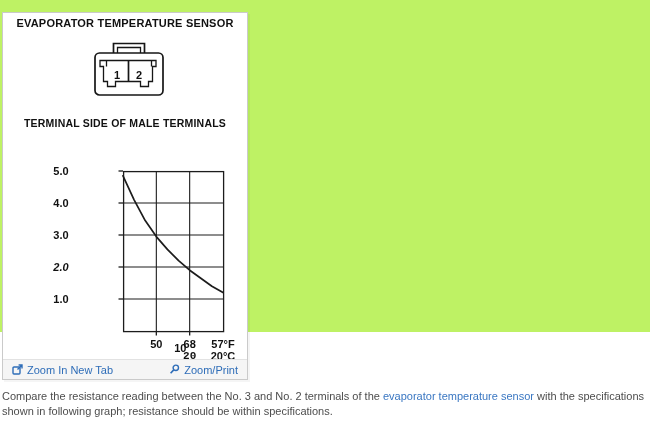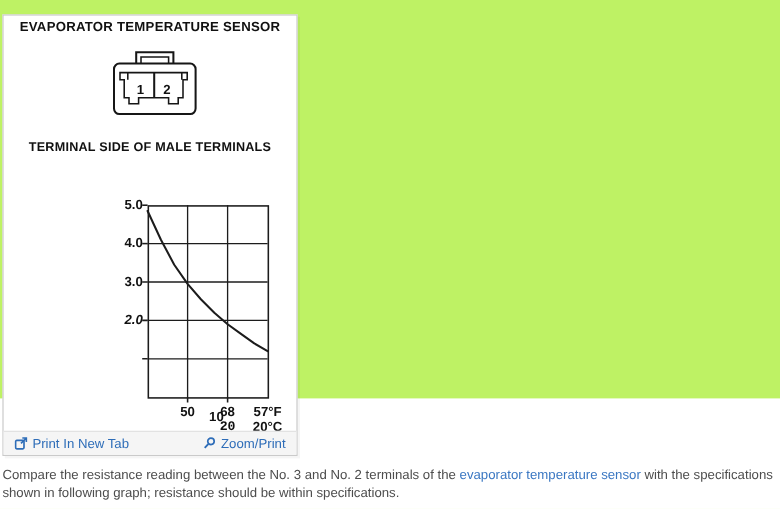--- a/index.html
+++ b/index.html
@@ -16,21 +16,21 @@
   .connector{position:absolute;left:85px;top:27px;width:80px;height:62px;}
   .connector path,.connector rect,.connector line{fill:none;stroke:#161616;stroke-width:1.7;}
   .connector .thin{stroke-width:1.3;}
   .connector text{fill:#111;font-family:"Liberation Sans",sans-serif;font-size:11px;font-weight:bold;}
   .res-label{position:absolute;left:5px;top:229px;font-size:10.5px;font-weight:bold;color:#111;line-height:12px;}
 
   #plot-svg{position:absolute;left:120px;top:158px;width:101px;height:161px;overflow:visible;}
   #plot-svg line,#plot-svg rect,#plot-svg path{stroke:#1c1c1c;fill:none;}
 
   #tick-labels{position:absolute;inset:0;pointer-events:none;}
-  .ytick{position:absolute;left:0;width:116px;text-align:right;font-size:11px;font-weight:bold;color:#111;}
+  .ytick{position:absolute;left:0;width:116px;text-align:center;font-size:11px;font-weight:bold;color:#111;}
   .xtick{position:absolute;transform:translateX(-50%);white-space:nowrap;
     font-size:11px;font-weight:bold;color:#111;}
 
   
   .panel-footer{position:absolute;left:0;right:0;bottom:0;height:19px;background:#f5f5f5;
     border-top:1px solid #e2e2e2;display:flex;align-items:center;justify-content:space-between;
     padding:0 9px;}
   .flink{display:inline-flex;align-items:center;gap:4px;font-size:11px;color:#2e6db8;
     text-decoration:none;cursor:pointer;}
   .flink svg{display:block;}
@@ -78,35 +78,36 @@
         <line x1="-4.5" y1="128" x2="0" y2="128" stroke-width="1.3"></line>
         <line x1="33.33333333333333" y1="160" x2="33.33333333333333" y2="164.5" stroke-width="1.3"></line>
         <line x1="66.66666666666666" y1="160" x2="66.66666666666666" y2="164.5" stroke-width="1.3"></line>
         <path d="M0.0,4.8 L11.1,28.8 L22.2,49.6 L33.3,65.6 L44.4,78.4 L55.6,89.6 L66.7,99.2 L77.8,107.2 L88.9,115.2 L100.0,121.6" stroke-width="1.7" stroke-linejoin="round" stroke-linecap="round"></path>
       </svg>
     <div id="tick-labels">
         <div class="ytick" style="top: 151.5px;">5.0</div>
         <div class="ytick" style="top: 183.5px;">4.0</div>
         <div class="ytick" style="top: 215.5px;">3.0</div>
         <div class="ytick" style="top: 247.5px; font-style: italic;">2.0</div>
+        <div class="ytick" style="top: 279.5px;">1.0</div>
         <div class="xtick" style="left: 153.333px; top: 325px;">50</div>
         <div class="xtick" style="left: 153.333px; top: 329px; margin-left: 24px;">10</div>
         <div class="xtick" style="left: 186.667px; top: 325px;">68</div>
         <div class="xtick" style="left: 186.667px; top: 337px; font-family: Liberation Mono, monospace;">20</div>
         <div class="xtick" style="left: 220px; top: 325px;">57°F</div>
         <div class="xtick" style="left: 220px; top: 337px;">20°C</div>
       </div>
 
     <div class="panel-footer">
       <a class="flink" href="#">
         <svg width="11" height="11" viewBox="0 0 11 11">
           <rect x="1" y="3" width="7" height="7" rx="1" fill="none" stroke="#2e6db8" stroke-width="1.4"></rect>
           <path d="M5.5,5.5 L9.8,1.2 M6.6,1 H10 V4.4" fill="none" stroke="#2e6db8" stroke-width="1.4"></path>
         </svg>
-        <span>Print In New Tab</span>
+        <span>Zoom In New Tab</span>
       </a>
       <a class="flink" href="#">
         <svg width="11" height="11" viewBox="0 0 11 11">
           <circle cx="6.8" cy="3.8" r="2.7" fill="none" stroke="#2e6db8" stroke-width="1.4"></circle>
           <line x1="4.7" y1="5.9" x2="1.6" y2="9.2" stroke="#2e6db8" stroke-width="1.6"></line>
         </svg>
         <span>Zoom/Print</span>
       </a>
     </div>
   </div>

